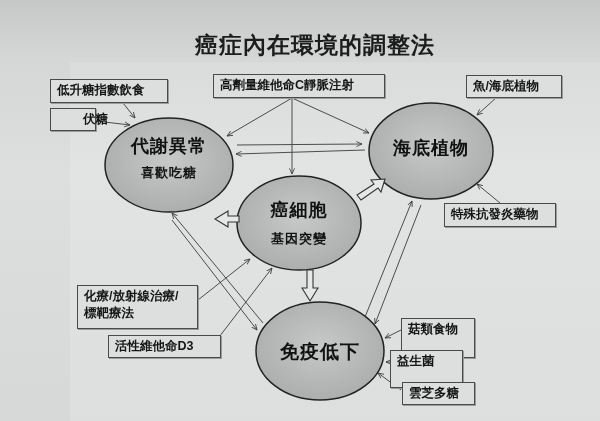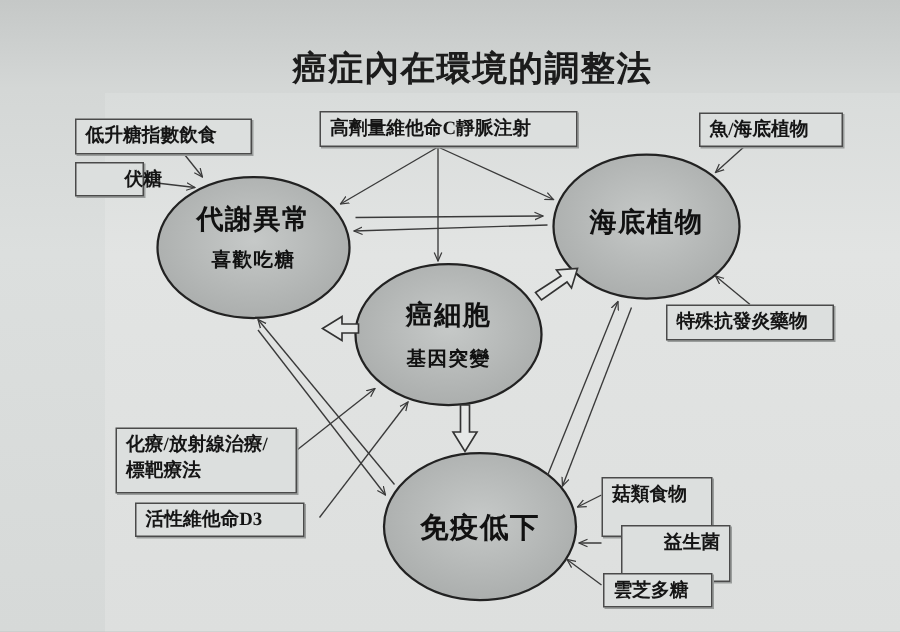--- a/index.html
+++ b/index.html
@@ -1,21 +1,21 @@
 <!DOCTYPE html>
 <html><head>
 <meta charset="utf-8">
 <style>
   html,body{margin:0;padding:0;}
   body{width:600px;height:421px;overflow:hidden;background:#c9cccb;font-family:"DejaVu Sans","Liberation Sans",sans-serif;}
   #stage{position:relative;width:600px;height:421px;background:linear-gradient(180deg,#c5c8c7 0%,#d4d7d6 14%,#dcdfde 40%,#d6d9d8 100%);}
   #paper{position:absolute;left:70px;top:62px;width:530px;height:359px;background:linear-gradient(180deg,#d9dcdb 0%,#e2e4e3 30%,#dddfde 100%);}
   #title{position:absolute;left:170px;top:30px;width:290px;text-align:center;font-family:"DejaVu Serif","Liberation Serif",serif;font-size:23px;font-weight:bold;color:#1c1c1c;letter-spacing:1px;}
   svg{position:absolute;left:0;top:0;}
-  .box{position:absolute;border:1.5px solid #4a4a4a;background:#dcdfde;color:#151515;font-family:Liberation Serif, serif;font-weight:bold;font-size:12.5px;line-height:17px;padding:2px 6px;box-sizing:border-box;box-shadow:1px 1px 0 #9a9d9c;white-space:nowrap;}
+  .box{position:absolute;border:1.5px solid #4a4a4a;background:#dcdfde;color:#151515;font-family:Liberation Sans, sans-serif;font-weight:bold;font-size:12.5px;line-height:17px;padding:2px 6px;box-sizing:border-box;box-shadow:1px 1px 0 #9a9d9c;white-space:nowrap;}
   .node-label{position:absolute;text-align:center;font-family:"DejaVu Serif","Liberation Serif",serif;color:#111;font-weight:bold;}
   .node-title{font-size:18px;letter-spacing:1px;}
   .node-sub{font-size:13px;letter-spacing:1px;}
 </style>
 </head>
 <body>
 
 <div id="stage">
   <div id="paper"></div>
 
@@ -90,17 +90,17 @@
 
   <div class="box" style="left:50px;top:79px;width:118px;height:24px;">低升糖指數飲食</div>
   <div class="box" style="left:50px;top:108px;width:46px;height:23px;padding-left:32px;">伏糖</div>
   <div class="box" style="left:213px;top:74px;width:172px;height:24px;">高劑量維他命C靜脈注射</div>
   <div class="box" style="left:466px;top:75px;width:96px;height:23px;">魚/海底植物</div>
   <div class="box" style="left:444px;top:203px;width:112px;height:24px;">特殊抗發炎藥物</div>
   <div class="box" style="left:77px;top:285px;width:121px;height:44px;">
     <div>化療/放射線治療/</div>
     <div>標靶療法</div>
   </div>
-  <div class="box" style="left:90px;top:335px;width:113px;height:23px;">活性維他命D3</div>
+  <div class="box" style="left:108px;top:335px;width:113px;height:23px;">活性維他命D3</div>
   <div class="box" style="left:401px;top:318px;width:74px;height:40px;">菇類食物</div>
-  <div class="box" style="left:414px;top:350px;width:73px;height:38px;text-align:right;">益生菌</div>
+  <div class="box" style="left:390px;top:350px;width:73px;height:38px;">益生菌</div>
   <div class="box" style="left:402px;top:382px;width:73px;height:23px;">雲芝多糖</div>
 </div>
 
 </body></html>

